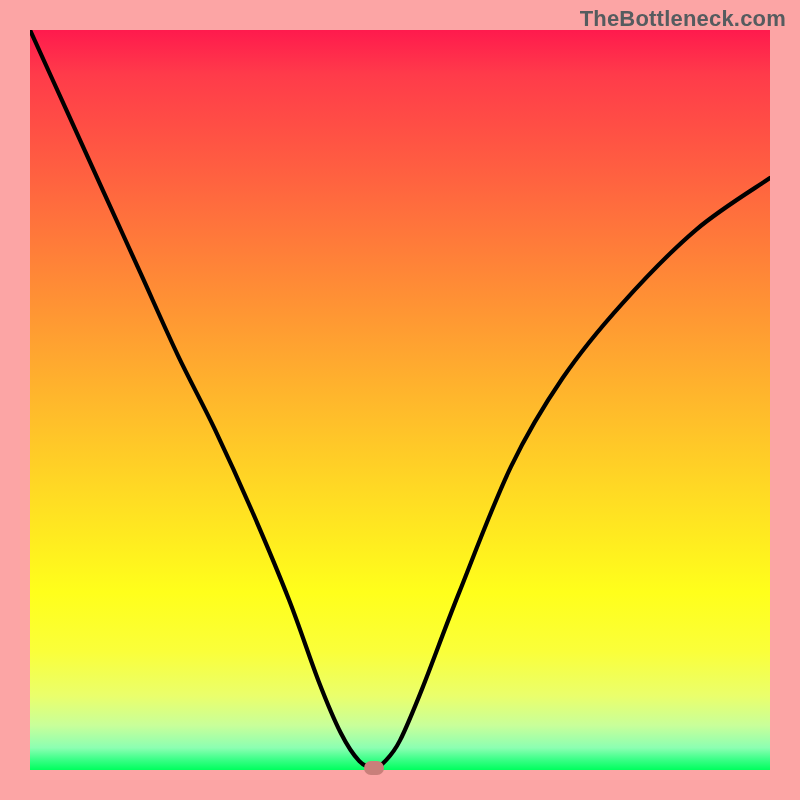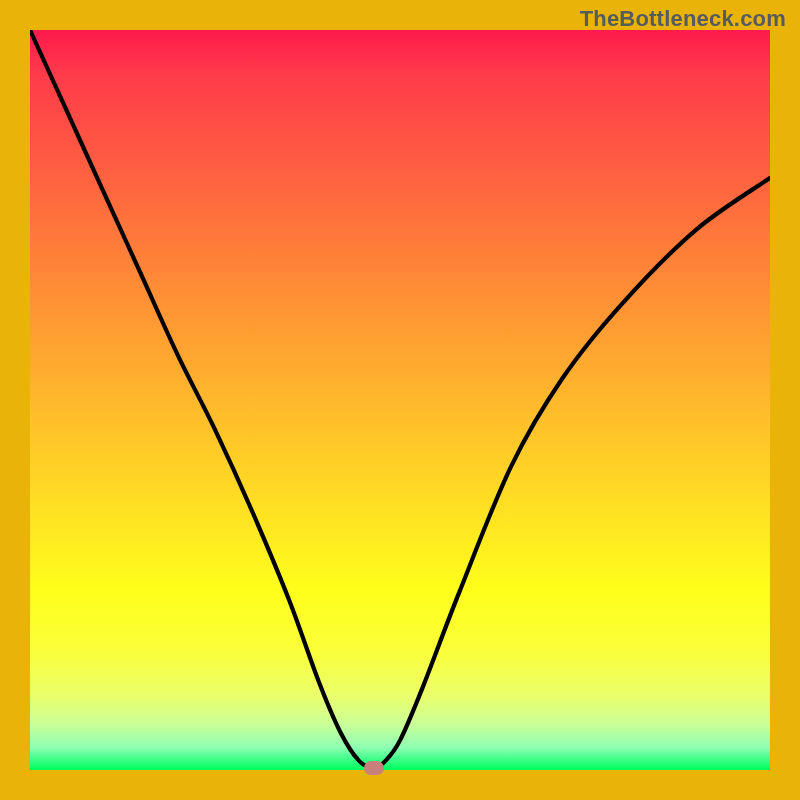--- a/index.html
+++ b/index.html
@@ -1,20 +1,20 @@
 <!DOCTYPE html>
 <html><head>
 <meta charset="utf-8">
 <style>
   * { margin: 0; padding: 0; box-sizing: border-box; }
   html, body { width: 800px; height: 800px; overflow: hidden; background: #000; }
   .outer {
     width: 800px;
     height: 800px;
-    background: #eab308;
+    background: #fca5a5;
     position: relative;
   }
   .watermark {
     position: absolute;
     top: 6px;
     right: 14px;
     font-family: Arial, Helvetica, sans-serif;
     font-size: 22px;
     font-weight: 600;
     color: #555c5f;

